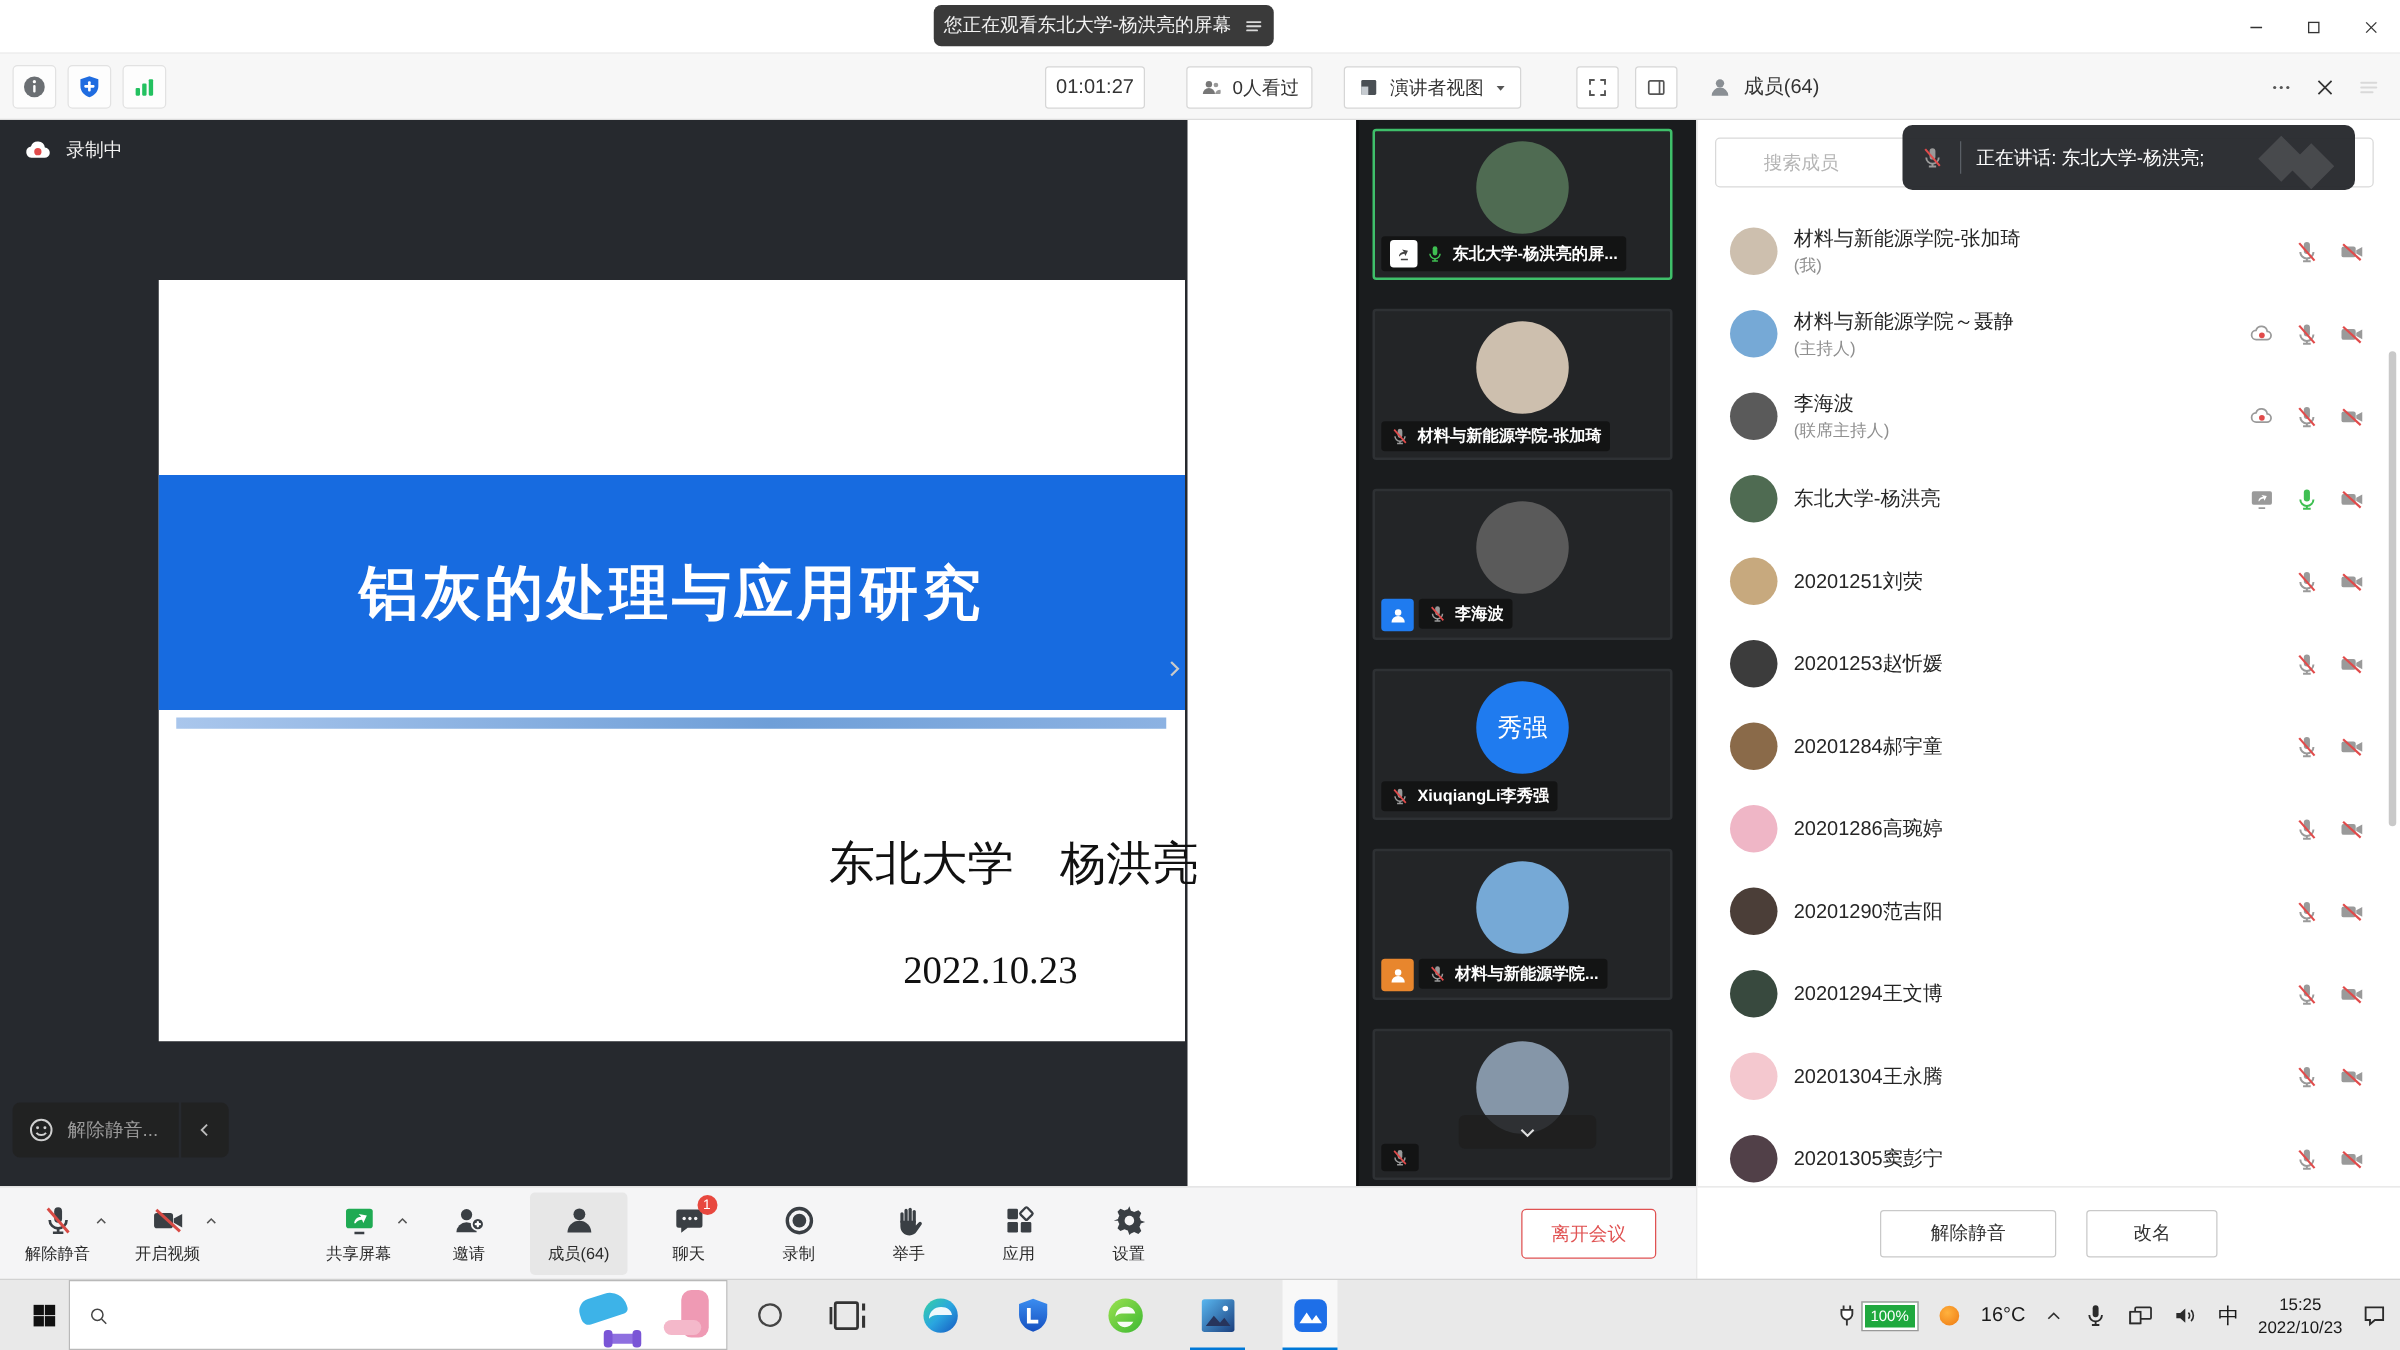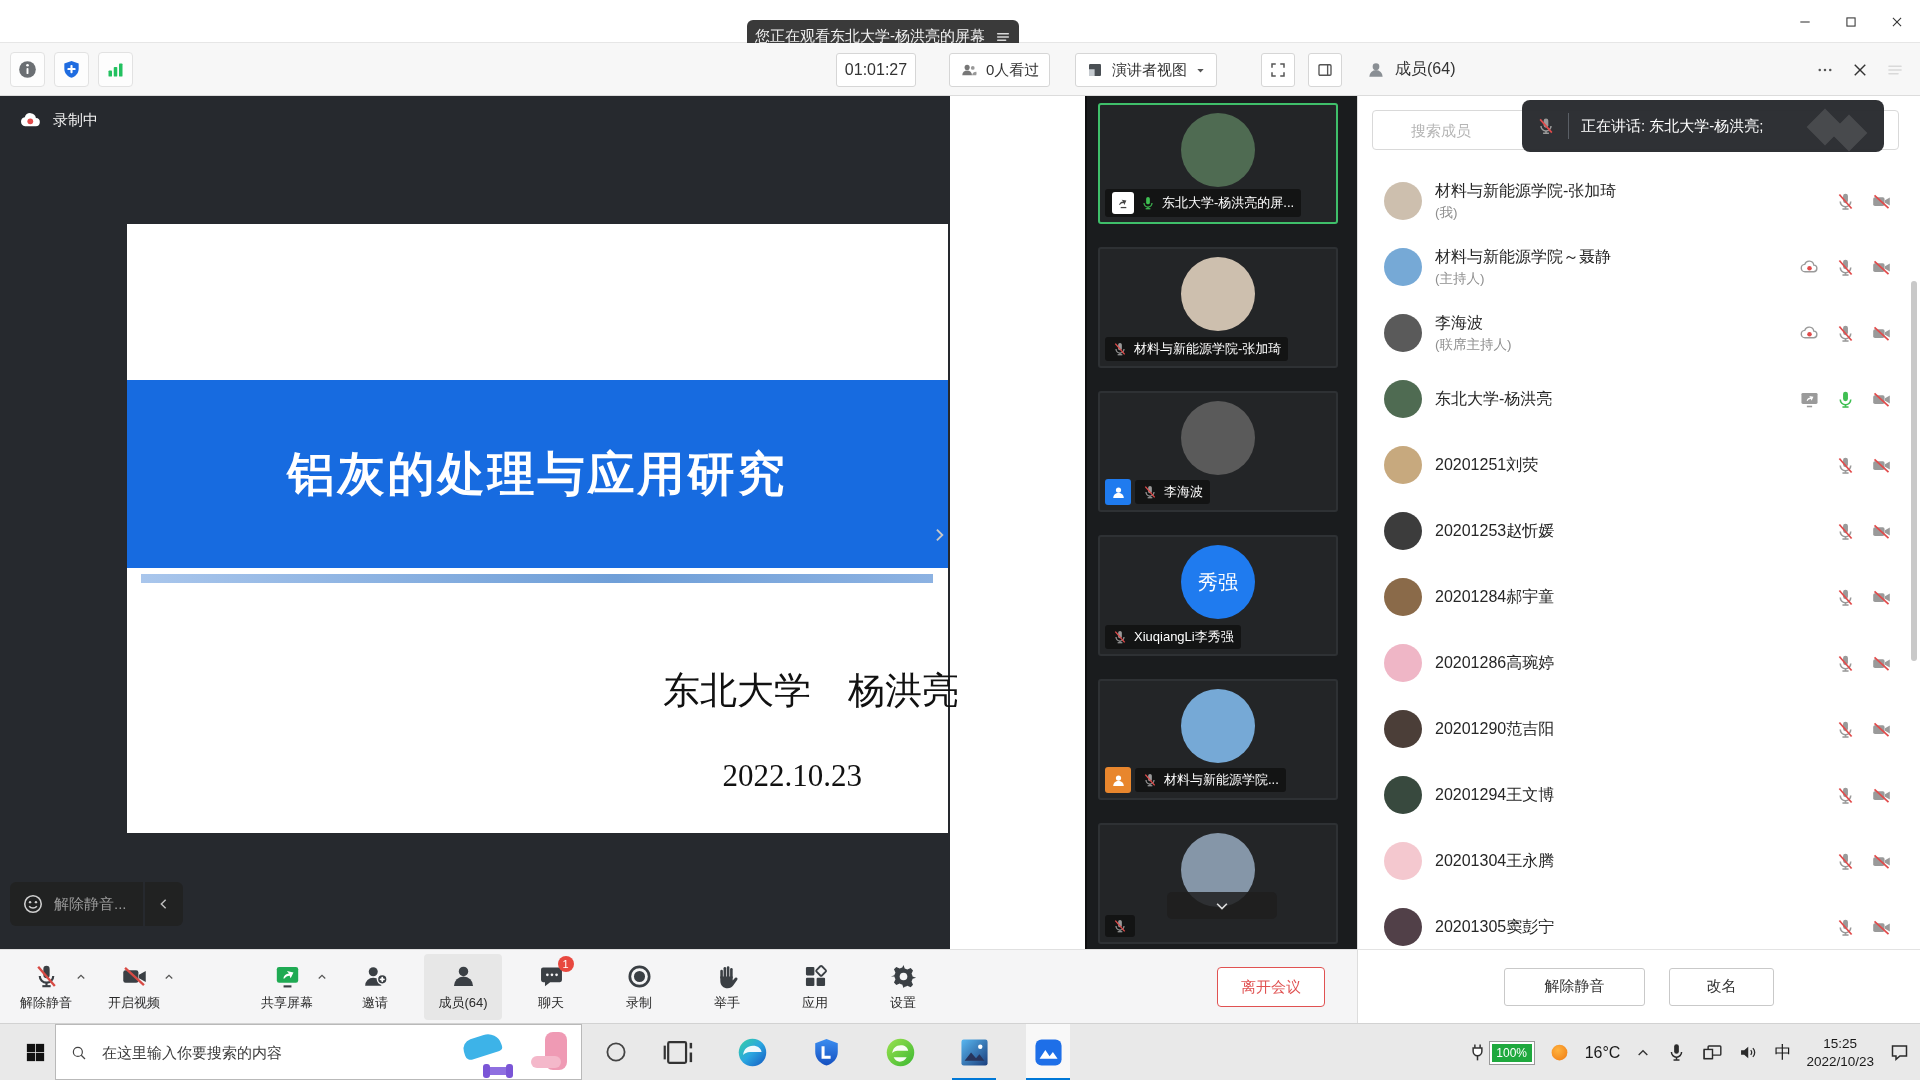--- a/index.html
+++ b/index.html
@@ -5,21 +5,21 @@
   html,body{margin:0;padding:0;background:#888;}
   *{box-sizing:border-box;}
   .screen{position:relative;width:1920px;height:1080px;background:#fff;overflow:hidden;
     font-family:"Liberation Sans","DejaVu Sans",sans-serif;color:#333;}
   .ic{display:inline-block;line-height:0;}
   .ic svg{width:100%;height:100%;display:block;}
 
   
   .titlebar{position:absolute;left:0;top:0;width:1920px;height:43px;background:#fff;border-bottom:1px solid #e6e6e6;}
   .title-pill{position:absolute;left:747px;top:4px;width:272px;height:33px;background:#3a3a3a;border-radius:6px;
-    display:flex;align-items:center;justify-content:center;gap:10px;color:#f2f2f2;font-size:15px;margin-top:16px;}
+    display:flex;align-items:center;justify-content:center;gap:10px;color:#f2f2f2;font-size:15px;}
   .pill-menu{width:16px;height:16px;}
   .win-controls{position:absolute;right:0;top:0;height:43px;display:flex;}
   .win-btn{width:46px;height:43px;display:flex;align-items:center;justify-content:center;}
   .win-btn .ic{width:14px;height:14px;}
 
   
   .topbar{position:absolute;left:0;top:43px;width:1920px;height:53px;background:#f7f7f7;border-bottom:1px solid #dcdcdc;}
   .tb-left{position:absolute;left:10px;top:9px;display:flex;gap:9px;}
   .sq-btn{width:35px;height:35px;background:#fdfdfd;border:1px solid #e2e2e2;border-radius:4px;
     display:flex;align-items:center;justify-content:center;}
@@ -61,21 +61,21 @@
   .stage-expand{position:absolute;right:0px;top:424px;width:22px;height:30px;
     display:flex;align-items:center;justify-content:center;}
   .stage-expand .ic{width:20px;height:20px;}
 
   
   .rail{position:absolute;left:1085px;top:96px;width:272px;height:853px;background:#1a1c1e;border-left:2px solid #0e0f10;}
   .thumb{position:absolute;left:11px;width:240px;height:121px;background:#232527;border:2px solid #2e3134;border-radius:3px;}
   .thumb.active{border-color:#3fbf6a;}
   .t-avatar{position:absolute;left:50%;top:8px;transform:translateX(-50%);width:74px;height:74px;border-radius:50%;
     display:flex;align-items:center;justify-content:center;color:#fff;font-size:20px;text-align:right;}
-  .t-footer{position:absolute;left:5px;bottom:5px;right:5px;display:flex;align-items:center;gap:4px;}
+  .t-footer{position:absolute;left:5px;bottom:5px;right:5px;display:flex;align-items:flex-start;gap:4px;font-weight:bold;}
   .badge-sq{width:26px;height:26px;border-radius:3px;display:flex;align-items:center;justify-content:center;flex:none;}
   .badge-sq .ic{width:17px;height:17px;}
   .badge-host{background:#e8862d;}
   .badge-cohost{background:#1f7bef;}
   .label-bar{display:flex;align-items:center;gap:6px;background:rgba(15,15,15,.78);border-radius:3px;
     padding:3px 7px;min-width:0;}
   .label-bar .ic{width:16px;height:16px;flex:none;}
   .screen-badge{width:22px;height:22px;background:#fff;border-radius:3px;display:flex;align-items:center;justify-content:center;flex:none;}
   .screen-badge .ic{width:15px;height:15px;}
   .t-label{color:#fff;font-size:13px;white-space:nowrap;overflow:hidden;text-overflow:ellipsis;}
@@ -1008,21 +1008,20 @@
           </g>
         </svg>
       </span>
     <div class="tb-search">
       <span class="ic">
           <svg viewBox="0 0 24 24">
             <circle cx="10.5" cy="10.5" r="6" fill="none" stroke="#444" stroke-width="1.6"></circle>
             <line x1="15" y1="15" x2="20" y2="20" stroke="#444" stroke-width="1.6"></line>
           </svg>
         </span>
-      <input type="text" placeholder="在这里输入你要搜索的内容" style="">
       <div class="search-art">
         <div class="art-shoe"></div>
         <div class="art-mat"></div>
         <div class="art-dumbbell"></div>
       </div>
     </div>
     <span class="ic cortana">
         <svg viewBox="0 0 24 24">
           <circle cx="12" cy="12" r="8.6" fill="none" stroke="#444" stroke-width="1.8"></circle>
         </svg>

